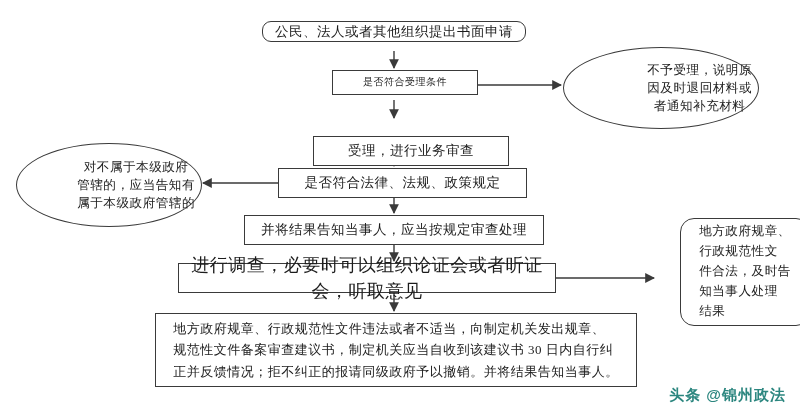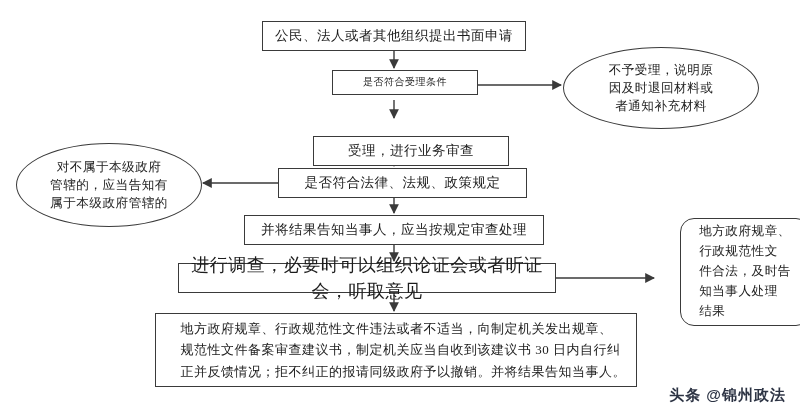--- a/index.html
+++ b/index.html
@@ -29,55 +29,56 @@
   }
   .rect {
     border-radius: 0;
   }
   .rounded {
     border-radius: 14px;
     margin-left: 24px;
   }
   .ellipse {
     border-radius: 50%;
+    justify-content: flex-end;
   }
   .node .txt {
     display: block;
     padding: 0 6px;
     line-height: 1.45;
     white-space: pre-line;
   }
   
-  #n-apply      { left: 262px; top: 21px;  width: 264px; height: 30px; font-size: 13.5px; }
+  #n-apply      { left: 262px; top: 21px;  width: 264px; height: 21px; font-size: 13.5px; border-radius: 9px; }
   #n-cond       { left: 332px; top: 70px;  width: 146px; height: 25px; font-size: 10px; }
   #n-reject     { left: 563px; top: 47px;  width: 196px; height: 82px; font-size: 12.6px; }
   #n-accept     { left: 313px; top: 136px; width: 196px; height: 30px; font-size: 13.5px; }
   #n-legal      { left: 278px; top: 168px; width: 249px; height: 30px; font-size: 13.5px; }
   #n-notjuris   { left: 16px;  top: 143px; width: 186px; height: 84px; font-size: 12.6px; }
   #n-juris      { left: 244px; top: 215px; width: 300px; height: 30px; font-size: 13.5px; }
   #n-invest     { left: 178px; top: 263px; width: 378px; height: 30px; font-size: 18px; }
   #n-lawful     { left: 656px; top: 218px; width: 130px; height: 108px; font-size: 12.6px; }
   #n-lawful .txt { text-align: left; line-height: 1.58; padding: 0 10px; }
-  #n-illegal    { left: 155px; top: 313px; width: 482px; height: 74px; font-size: 13px; justify-content: flex-end; }
+  #n-illegal    { left: 155px; top: 313px; width: 482px; height: 74px; font-size: 13px; }
   #n-illegal .txt { text-align: left; line-height: 1.62; padding: 0 10px; }
   .conn {
     position: absolute;
     left: 0;
     top: 0;
     width: 800px;
     height: 413px;
     pointer-events: none;
   }
   #watermark {
     position: absolute;
     right: 14px;
     top: 386px;
     font-size: 15px;
     font-weight: 700;
-    color: #0f172a;
+    color: #0f766e;
     letter-spacing: 1px;
     font-family: "Liberation Sans", "DejaVu Sans", sans-serif;
     opacity: 0.88;
   }
 </style>
 </head>
 <body>
 
 <div id="canvas">
 

